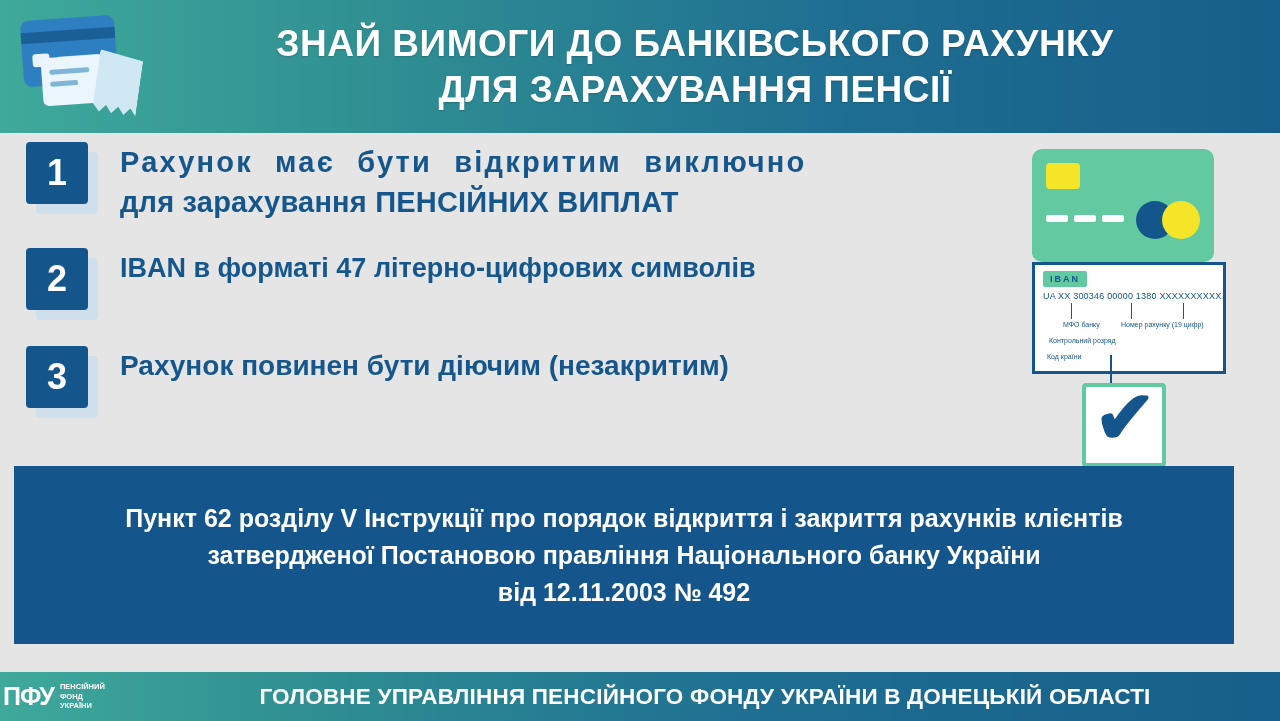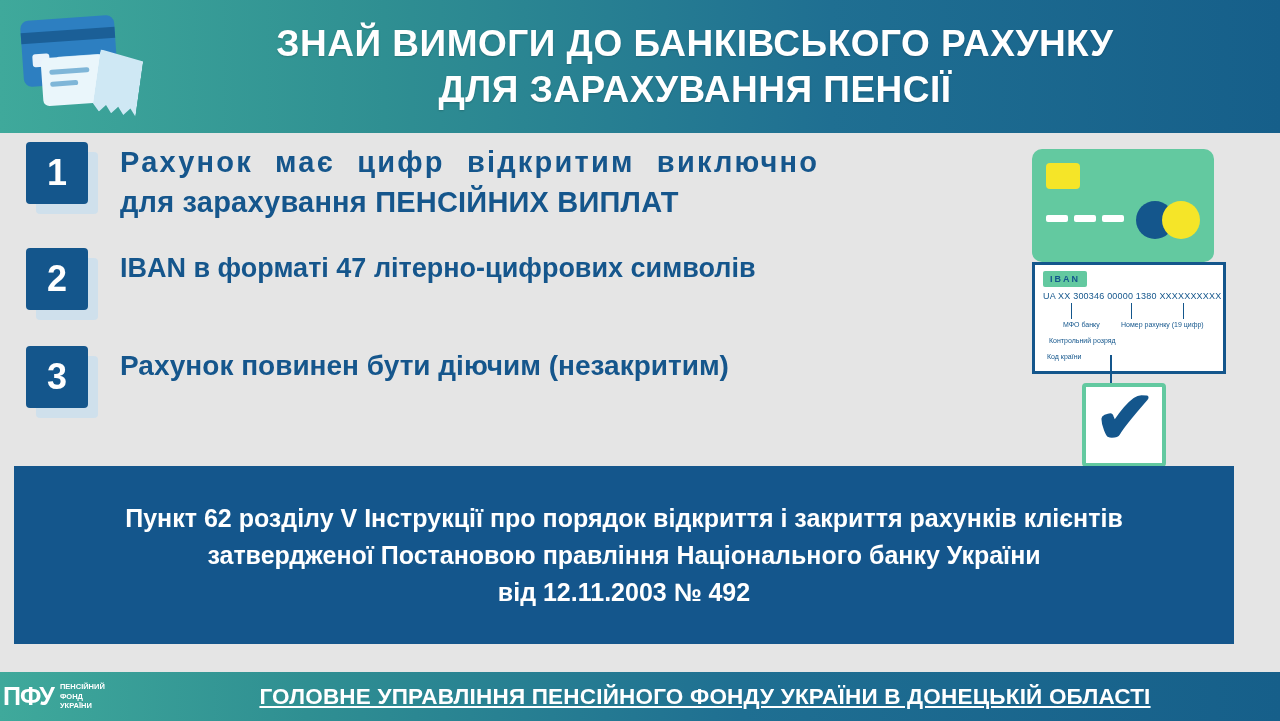--- a/index.html
+++ b/index.html
@@ -305,21 +305,20 @@
   }
   .footer-title {
     flex: 1 1 auto;
     color: #ffffff;
     font-weight: bold;
     font-size: 22.5px;
     text-align: center;
     text-transform: uppercase;
     letter-spacing: 0.2px;
     padding-right: 20px;
-    text-decoration: underline;
   }
 </style>
 </head>
 <body>
 
 <div class="poster">
 
   <div class="header">
     <div class="header-icon">
       <div class="card-back">
@@ -340,21 +339,21 @@
   </div>
 
   <div class="points">
 
     <div class="point p1">
       <div class="num-wrap">
         <div class="num-shadow"></div>
         <div class="num-box">1</div>
       </div>
       <div class="point-text">
-        <div class="l1">Рахунок має цифр відкритим виключно</div>
+        <div class="l1">Рахунок має бути відкритим виключно</div>
         <div>для зарахування  ПЕНСІЙНИХ ВИПЛАТ</div>
       </div>
     </div>
 
     <div class="point p2">
       <div class="num-wrap">
         <div class="num-shadow"></div>
         <div class="num-box">2</div>
       </div>
       <div class="point-text">

